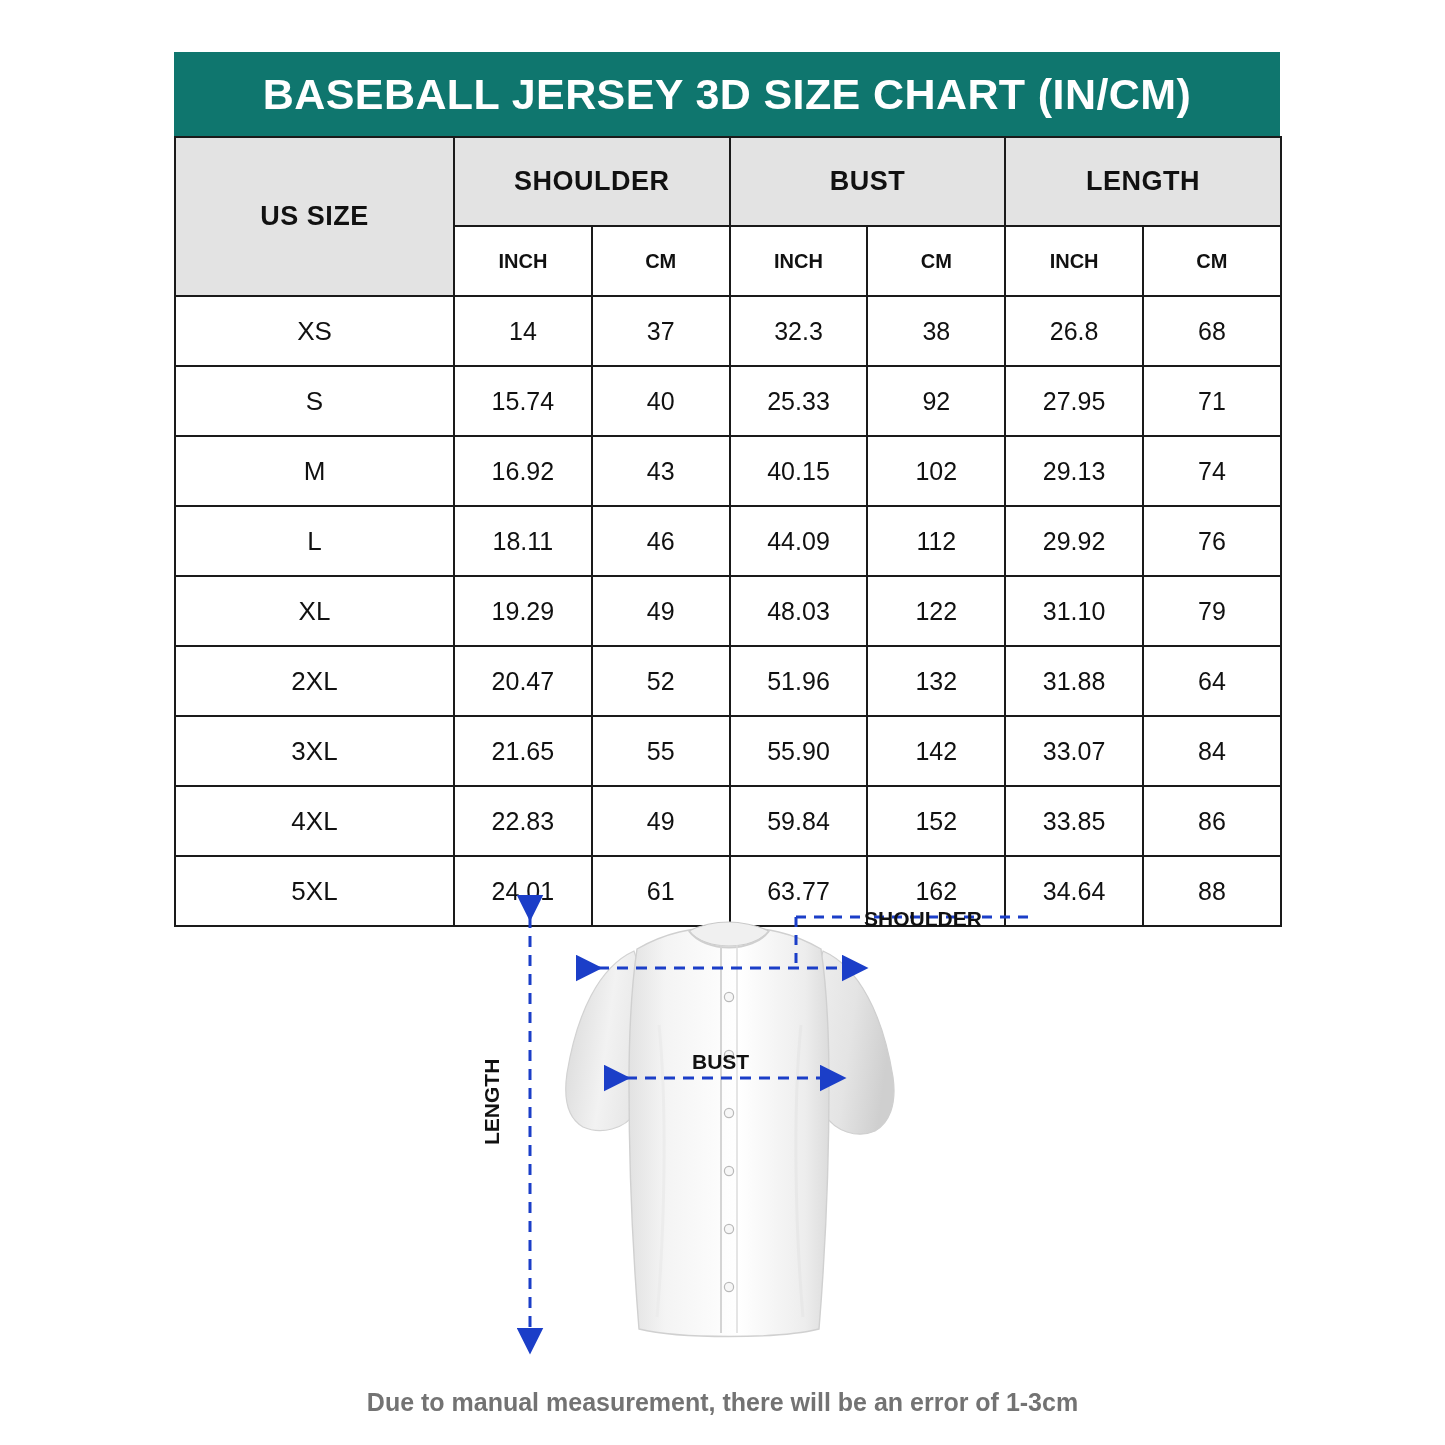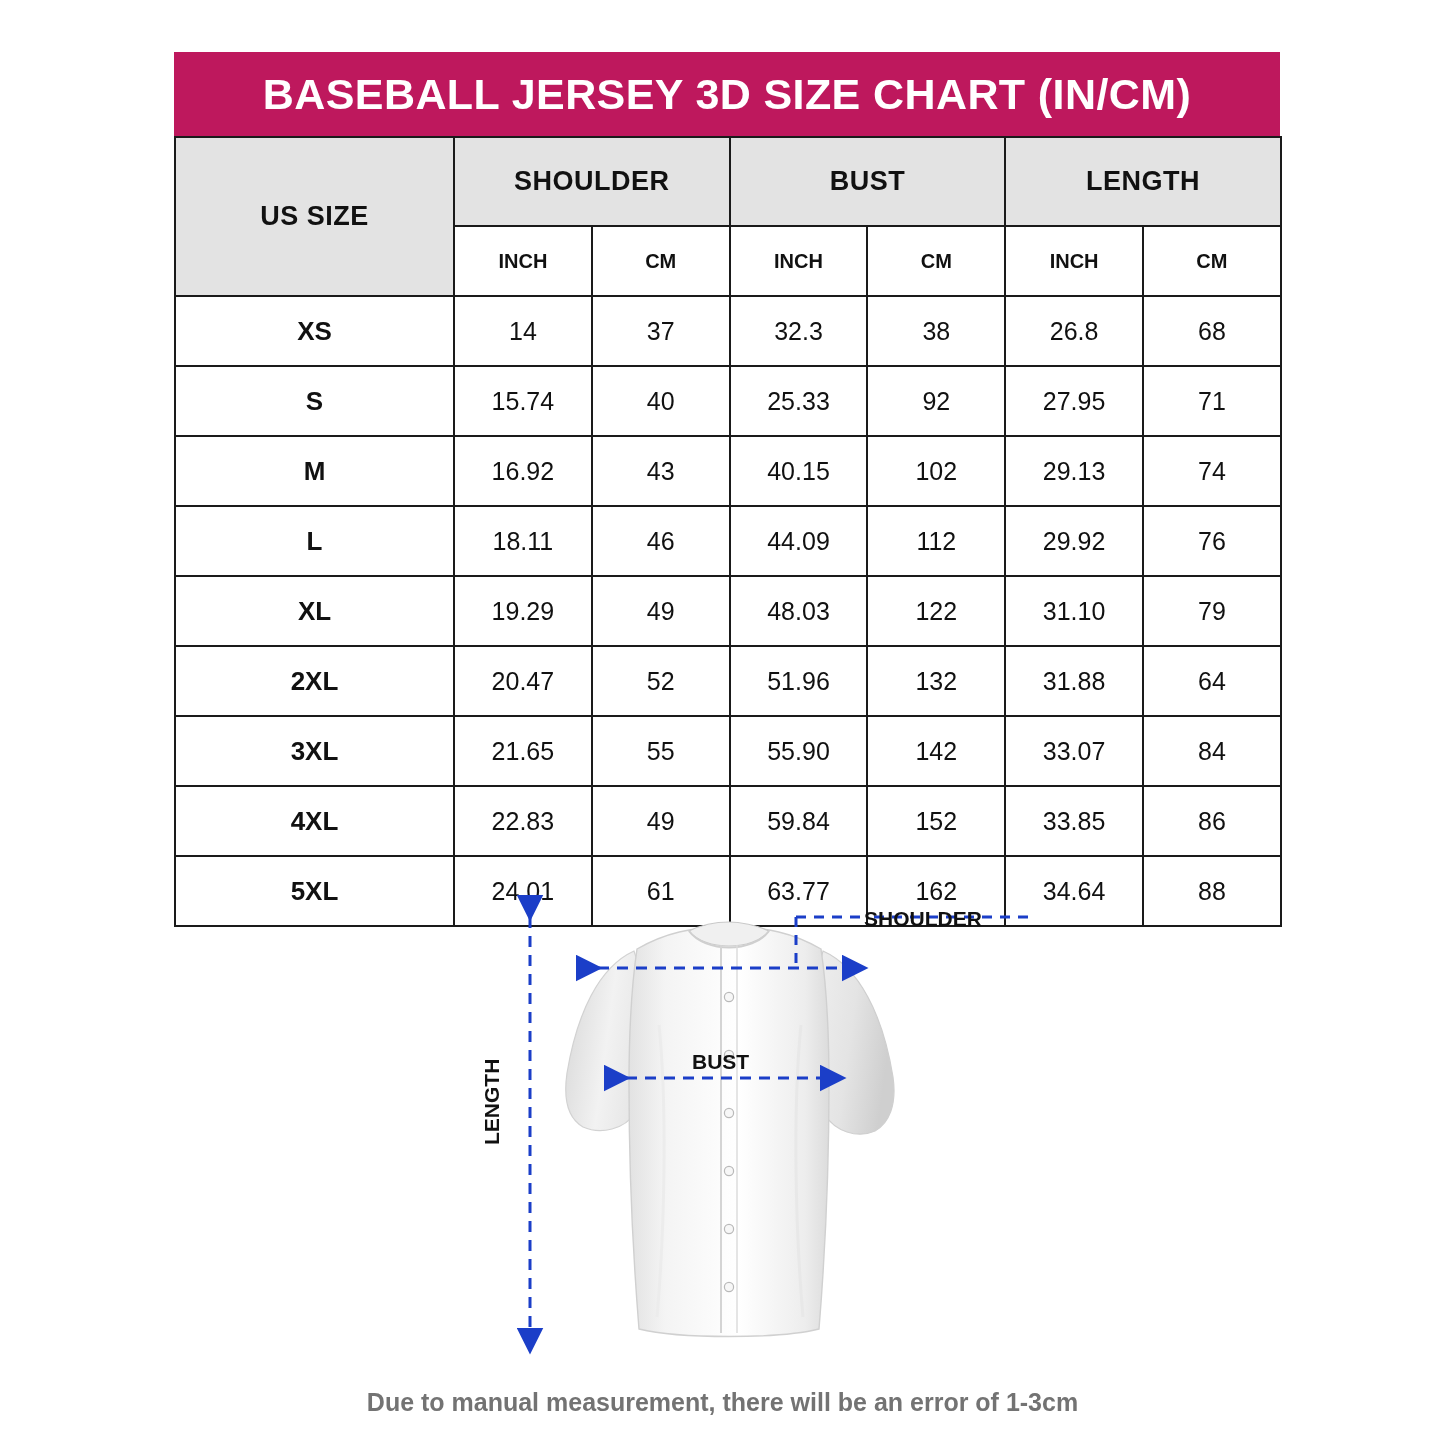--- a/index.html
+++ b/index.html
@@ -22,21 +22,21 @@
     height: 1445px;
   }
 
   
   .title-bar {
     position: absolute;
     left: 174px;
     top: 52px;
     width: 1106px;
     height: 84px;
-    background: #be185d;
+    background: #0f766e;
     display: flex;
     align-items: center;
     justify-content: center;
     box-sizing: border-box;
   }
   .title-bar .title-text {
     color: #ffffff;
     font-size: 43px;
     font-weight: bold;
     letter-spacing: 0.4px;
@@ -71,21 +71,21 @@
   .size-table thead tr.unit-row th {
     height: 66px;
     background: #ffffff;
     font-size: 20px;
   }
   .size-table tbody td {
     height: 66px;
     font-weight: normal;
   }
   .size-table tbody td.size-cell {
-    font-weight: bold;
+    font-weight: normal;
     font-size: 26px;
     border-radius: 6px;
   }
   col.c-size { width: 279px; }
   col.c-num  { width: 137.8px; }
 
   
   .diagram {
     position: absolute;
     left: 174px;

